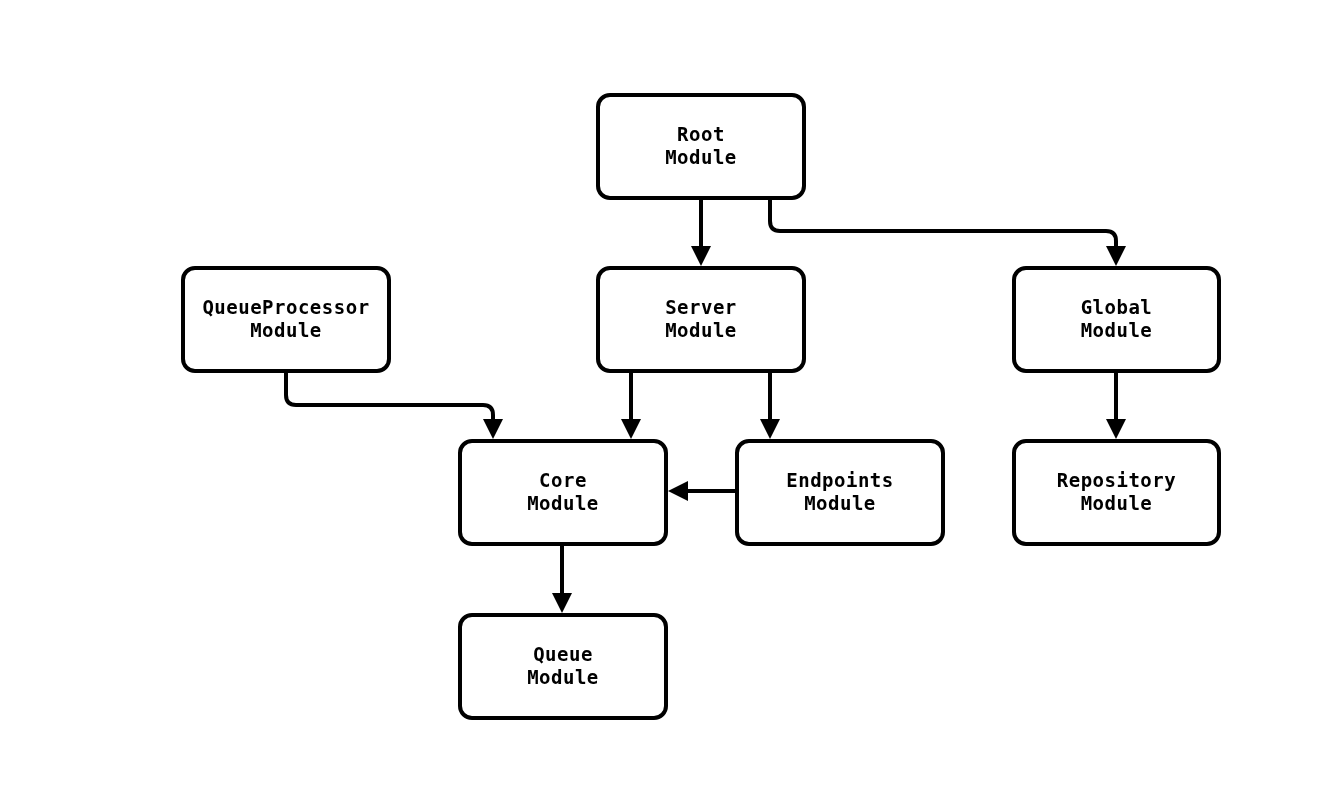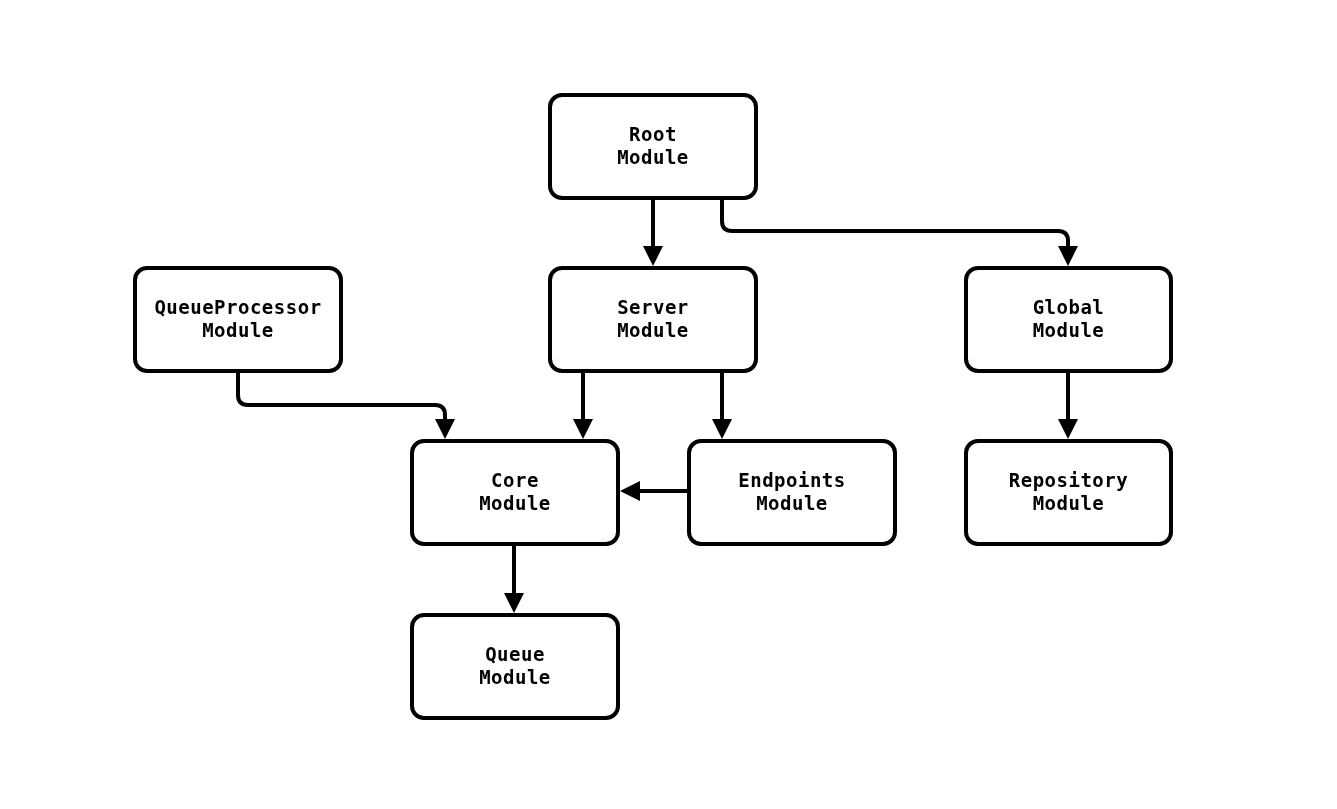--- a/index.html
+++ b/index.html
@@ -11,20 +11,21 @@
     width: 1337px;
     height: 809px;
     overflow: hidden;
     font-family: "DejaVu Sans Mono", "Liberation Mono", monospace;
   }
   #diagram-canvas {
     position: relative;
     width: 1130px;
     height: 809px;
     background: #ffffff;
+    margin-left: 48px;
   }
   svg.diagram-svg {
     position: absolute;
     top: 0;
     left: 0;
     width: 1337px;
     height: 809px;
     display: block;
   }
   .node-box {

